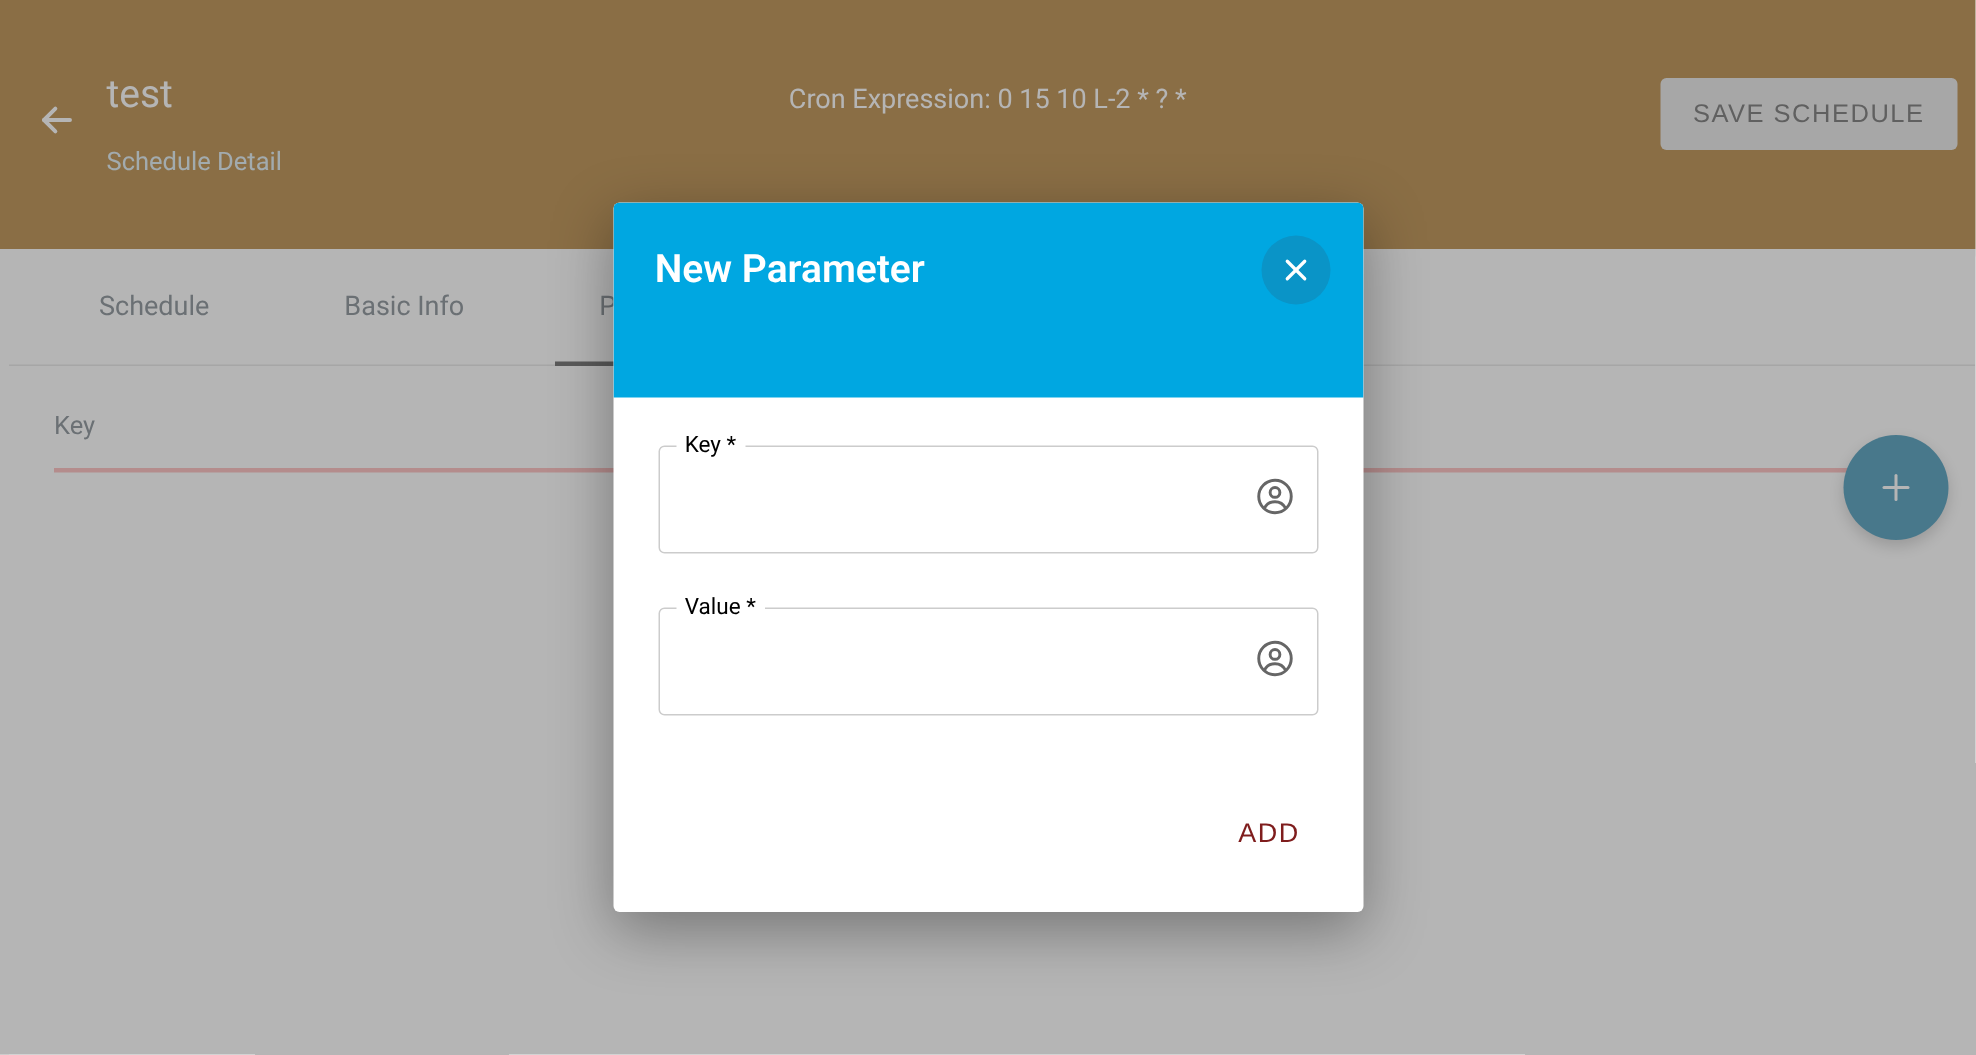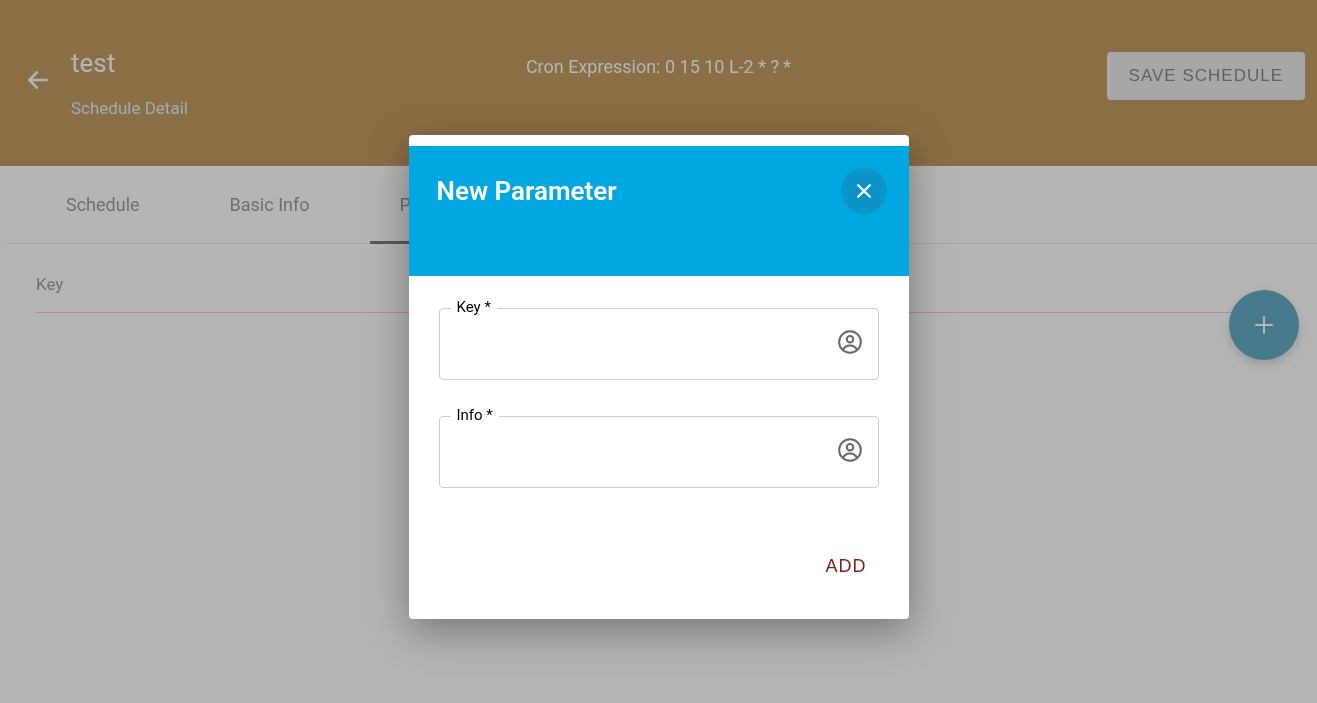--- a/index.html
+++ b/index.html
@@ -86,21 +86,21 @@
     bottom: -1px;
     height: 3px;
     width: 60px;
     background: #333;
   }
   .table-area { padding: 30px 30px 0 30px; position: relative; }
   .col-header {
     color: #5b6770;
     font-size: 17px;
     padding-bottom: 18px;
-    border-bottom: 1px solid #fca5a5;
+    border-bottom: 3px solid #fca5a5;
   }
   .fab {
     position: absolute;
     right: 18px;
     top: 290px;
     width: 70px;
     height: 70px;
     border-radius: 50%;
     background: #0f79a3;
     color: #fff;
@@ -126,21 +126,20 @@
     background: #fff;
     border-radius: 4px;
     box-shadow: 0 12px 40px rgba(0,0,0,0.35);
     overflow: hidden;
   }
   .dialog-header {
     background: #00a7e1;
     height: 130px;
     padding: 30px 28px 0 28px;
     position: relative;
-    margin-top: 11px;
   }
   .dialog-title { color: #fff; font-size: 26px; font-weight: 600; }
   .close-btn {
     position: absolute;
     right: 22px;
     top: 22px;
     width: 46px;
     height: 46px;
     border-radius: 50%;
     background: #0a94c7;
@@ -248,21 +247,21 @@
         <input class="field-input" type="text" value="" style="">
         <span class="field-icon">
           <svg width="26" height="26" viewBox="0 0 24 24" fill="none" stroke="#666" stroke-width="1.8">
               <circle cx="12" cy="12" r="10"></circle>
               <circle cx="12" cy="9.5" r="3"></circle>
               <path d="M5.5 19.2c1.3-2.6 4-4 6.5-4s5.2 1.4 6.5 4"></path>
             </svg>
         </span>
       </div>
       <div class="form-field">
-        <span class="field-label">Info *</span>
+        <span class="field-label">Value *</span>
         <input class="field-input" type="text" value="" style="">
         <span class="field-icon">
           <svg width="26" height="26" viewBox="0 0 24 24" fill="none" stroke="#666" stroke-width="1.8">
               <circle cx="12" cy="12" r="10"></circle>
               <circle cx="12" cy="9.5" r="3"></circle>
               <path d="M5.5 19.2c1.3-2.6 4-4 6.5-4s5.2 1.4 6.5 4"></path>
             </svg>
         </span>
       </div>
     </div>

